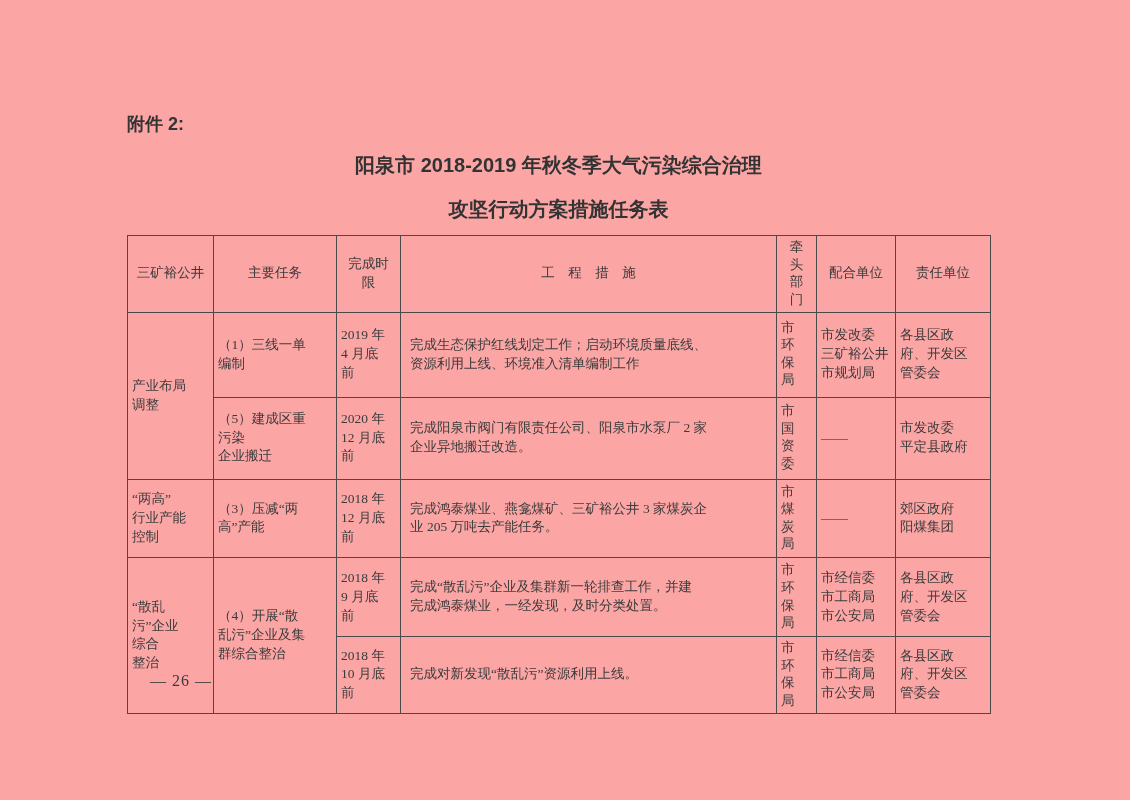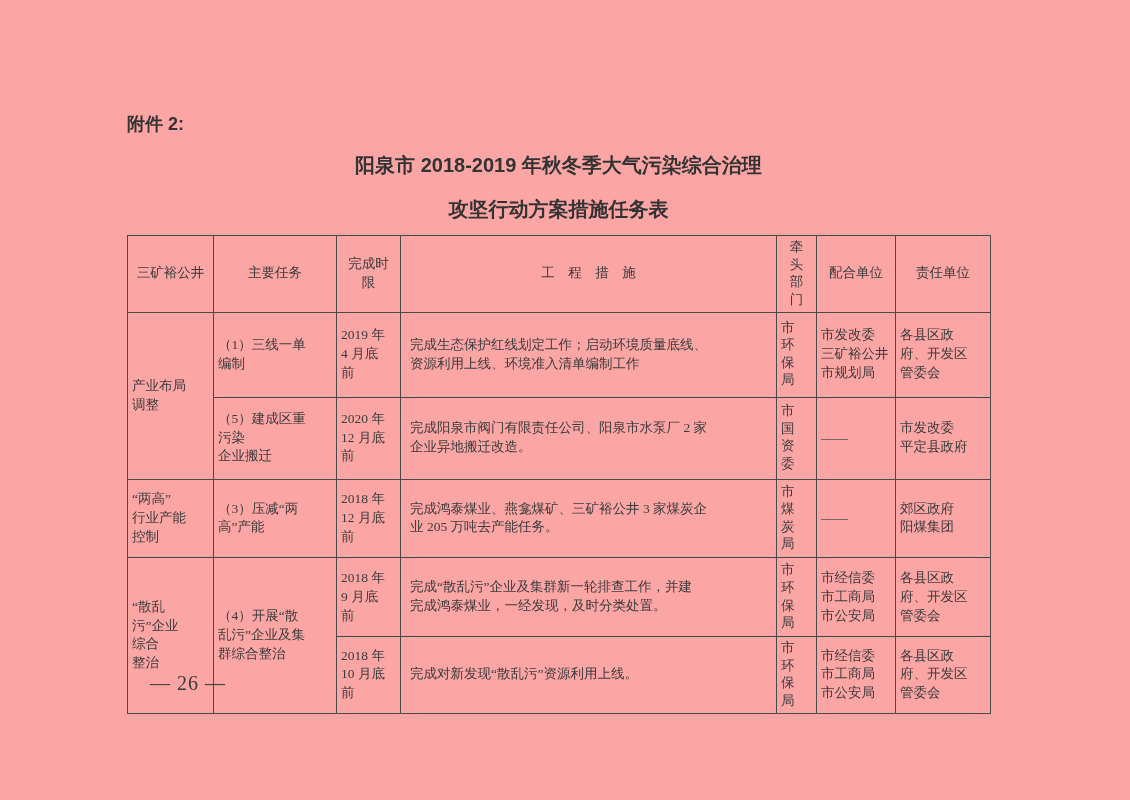--- a/index.html
+++ b/index.html
@@ -61,21 +61,21 @@
     display: inline-block;
     width: 1.1em;
     word-break: break-all;
     line-height: 1.3;
     white-space: normal;
   }
   .page-number {
     position: absolute;
     left: 150px;
     top: 672px;
-    font-size: 20px;
+    font-size: 16px;
     letter-spacing: 1px;
     color: #3b3b3b;
   }
 </style>
 </head>
 <body>
 
 <div class="page">
 
   <div class="attachment-label">附件 2:</div>

